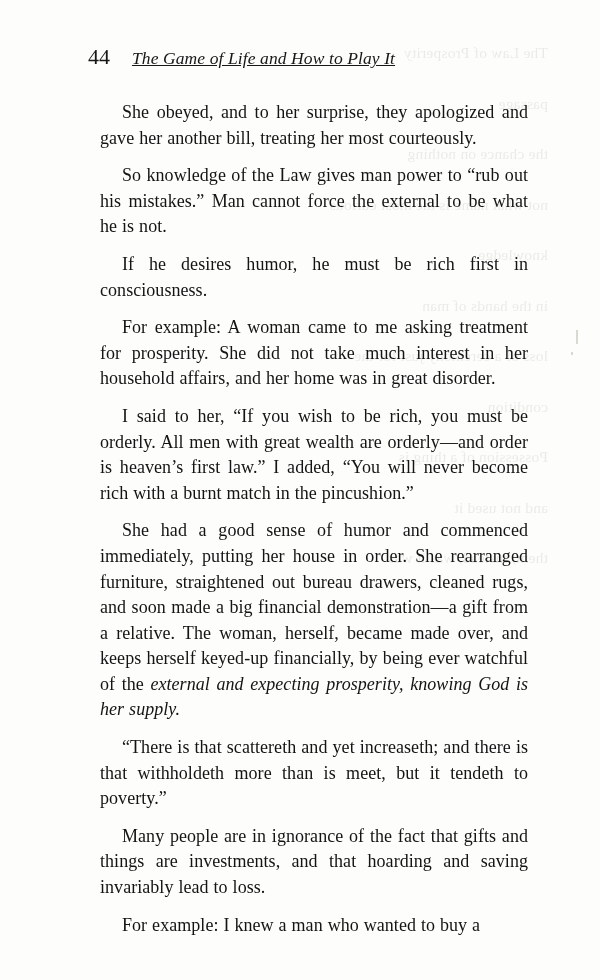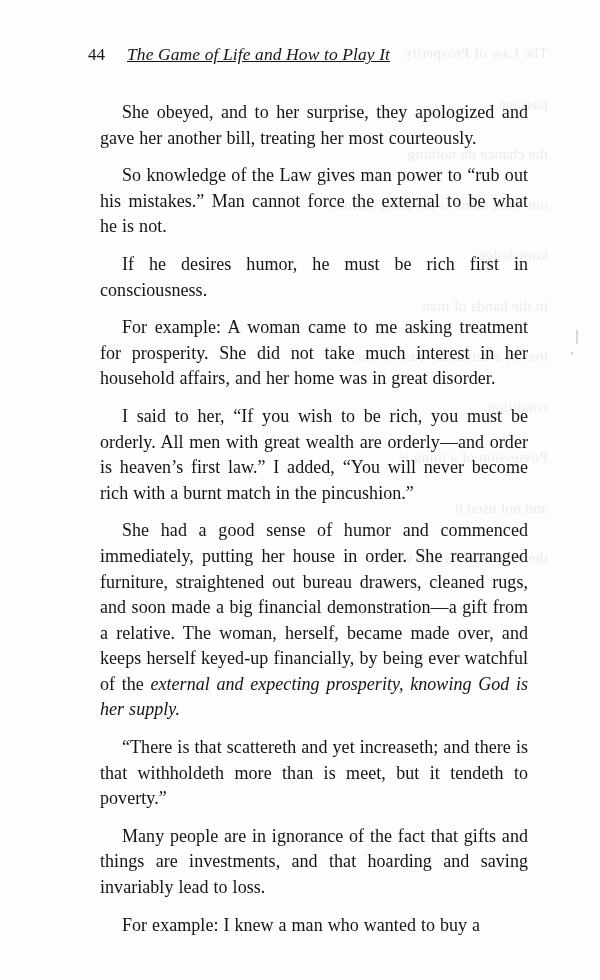--- a/index.html
+++ b/index.html
@@ -50,21 +50,21 @@
     position: absolute;
     left: 88px;
     top: 44px;
     width: 450px;
     height: 26px;
     display: flex;
     align-items: baseline;
     gap: 22px;
   }
   .folio {
-    font-size: 17px;
+    font-size: 22px;
     font-family: "Liberation Serif", serif;
     color: #171717;
   }
   .running-title {
     font-size: 17.5px;
     font-style: italic;
     font-family: "Liberation Serif", serif;
     color: #171717;
     letter-spacing: 0.1px;
     text-decoration: underline;

